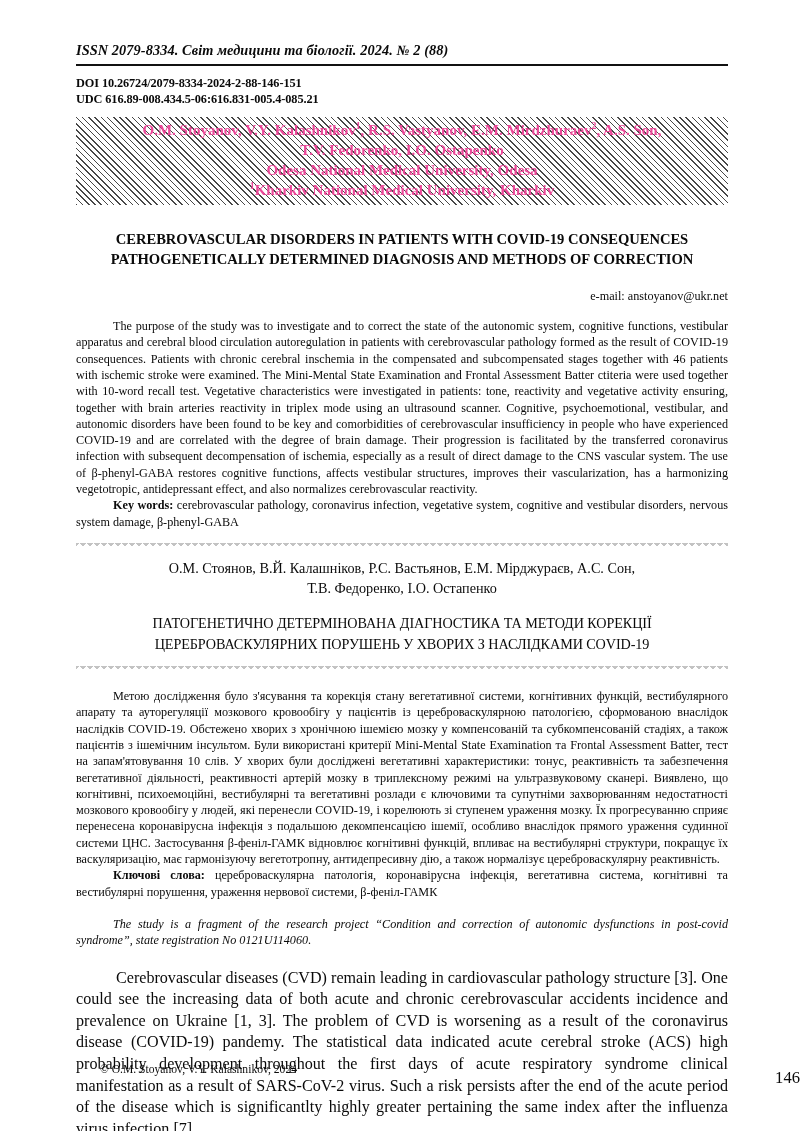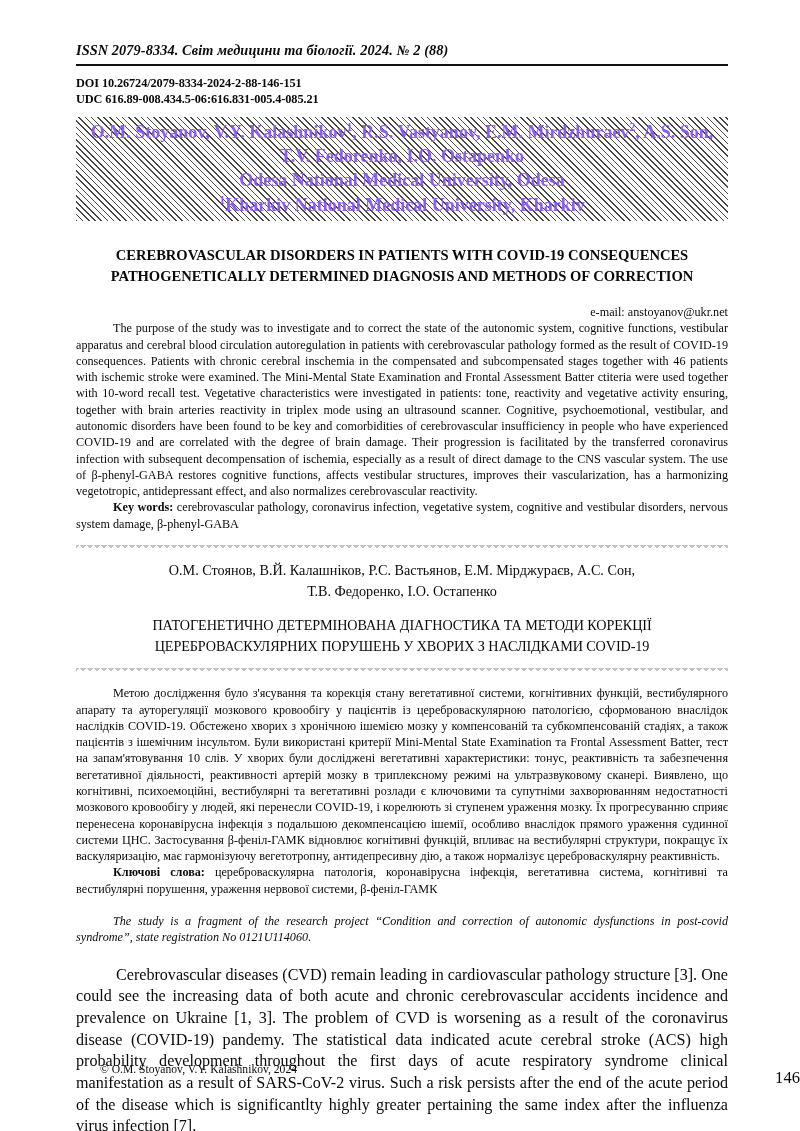--- a/index.html
+++ b/index.html
@@ -49,24 +49,24 @@
     line-height: 1.33;
     letter-spacing: -0.1px;
     margin-bottom: 9px;
   }
 
   
   .authors-block {
     position: relative;
     text-align: center;
     font-weight: bold;
-    font-size: 18px;
+    font-size: 15px;
     line-height: 1.35;
     padding: 3px 0 4px 0;
-    color: #8b5cf6;
+    color: #ec4899;
     overflow: hidden;
   }
   .authors-block .hatch {
     position: absolute;
     left: 0; top: 0; right: 0; bottom: 0;
     background-image: repeating-linear-gradient(
       45deg,
       rgba(0,0,0,0.72) 0px,
       rgba(0,0,0,0.72) 1.1px,
       rgba(255,255,255,0) 1.1px,
@@ -92,20 +92,21 @@
     text-align: right;
     font-size: 12.2px;
     margin-top: 19px;
   }
 
   
   .abstract {
     font-size: 12.2px;
     line-height: 1.335;
     text-align: justify;
+    margin-top: 14px;
   }
   .abstract p { margin: 0; }
   .abstract p.ind { text-indent: 37px; }
   .kw { font-weight: bold; }
 
   
   .zigzag {
     height: 9px;
     margin: 11px 0 8px 0;
     background-image:

